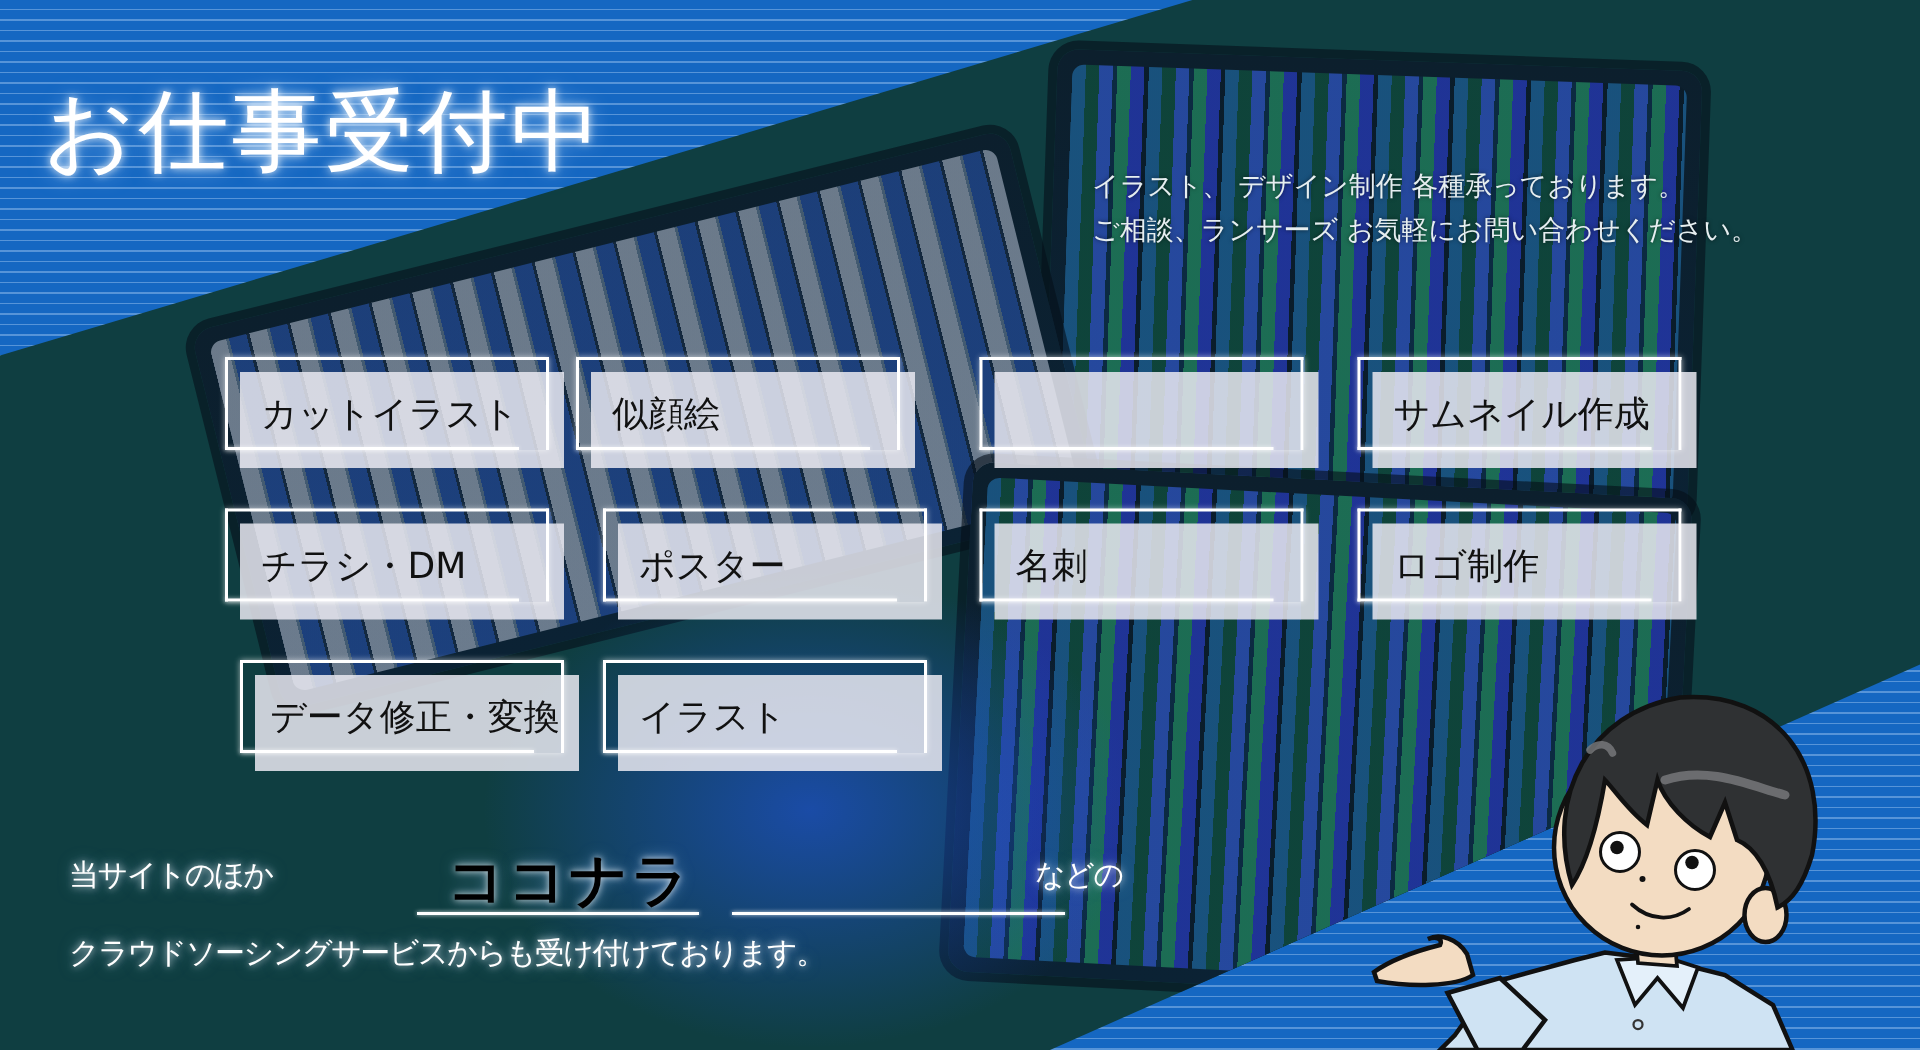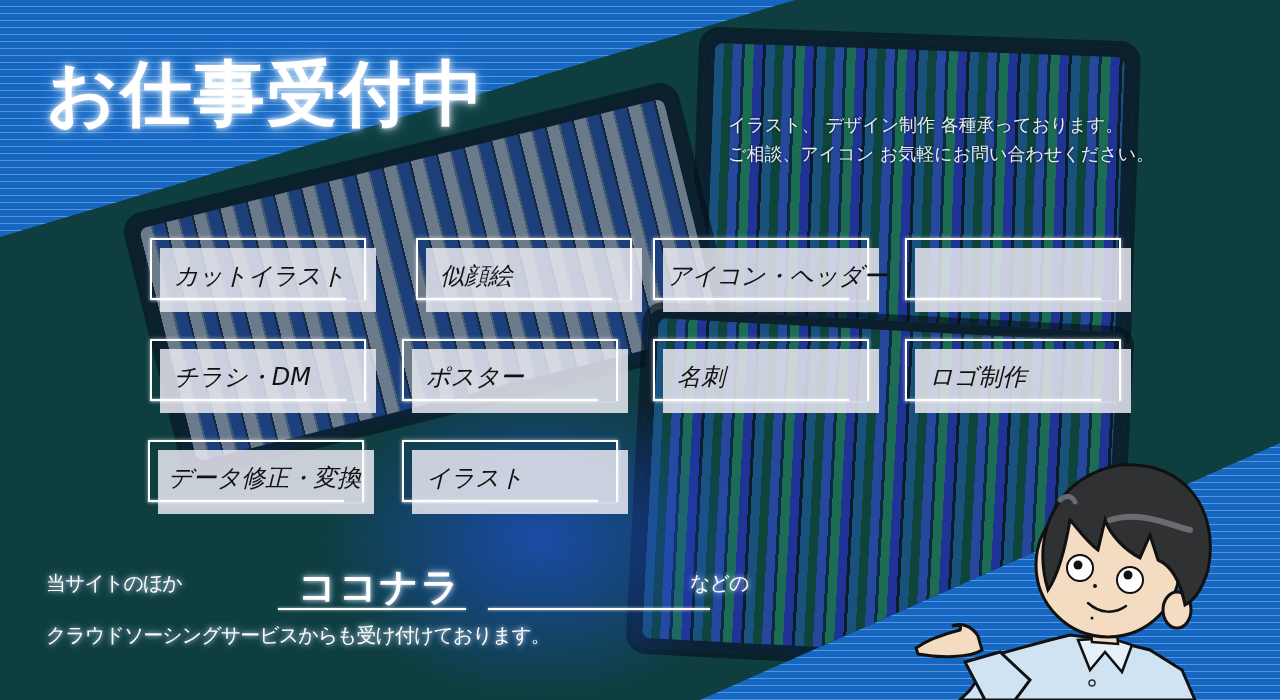--- a/index.html
+++ b/index.html
@@ -49,38 +49,37 @@
         #1a2f4a 26px, #1a2f4a 28px);
       opacity: 0.55;
       border-radius: 8px;
     }
     .blue-wash {
       position: absolute;
       background: radial-gradient(ellipse at center, rgba(30,80,200,0.75), rgba(30,80,200,0) 70%);
     }
 
     .headline {
-      position: absolute; left: 46px; top: 58px; margin: 0;
-      font-size: 71px; font-weight: bold; letter-spacing: 2px;
+      position: absolute; left: 29px; top: 58px; margin: 0;
+      font-size: 60px; font-weight: normal; letter-spacing: 2px;
       color: #ffffff; line-height: 1;
       text-shadow: 0 0 6px rgba(255,255,255,0.9), 0 0 14px rgba(180,220,255,0.7);
       white-space: nowrap;
     }
     .intro {
       position: absolute; left: 728px; top: 110px;
       color: #e6eef0; font-size: 18px; line-height: 29px;
       text-shadow: 0 0 3px rgba(0,0,0,0.6);
       white-space: nowrap;
     }
     .intro div { display: block; }
 
     .tag {
       position: absolute; width: 226px; height: 80px;
       cursor: pointer;
-      font-style: italic;
     }
     .tag .fill {
       position: absolute; left: 10px; top: 10px; width: 216px; height: 64px;
       background: rgba(232,232,240,0.86);
     }
     .tag .frame {
       position: absolute; left: 0; top: 0; width: 212px; height: 60px;
       border-top: 2px solid #ffffff;
       border-left: 2px solid #ffffff;
       border-right: 2px solid #ffffff;
@@ -100,21 +99,21 @@
     .footer {
       position: absolute; left: 46px; top: 560px; color: #ffffff;
       text-shadow: 0 0 5px rgba(255,255,255,0.8), 0 0 10px rgba(150,200,255,0.6);
       white-space: nowrap;
     }
     .footer .line1 { position: absolute; left: 0; top: 0; height: 56px; width: 800px; }
     .footer .line2 { position: absolute; left: 0; top: 62px; font-size: 20px; letter-spacing: -1px; }
     .footer .plain { position: absolute; top: 10px; font-size: 20px; letter-spacing: -1px; }
     .footer .brand {
       position: absolute; top: 2px; font-size: 38px; font-weight: bold; letter-spacing: 2px;
-      text-decoration: none; color: #ffffff;
+      text-decoration: none; color: #000000;
     }
     .footer .brand-line {
       position: absolute; top: 48px; height: 2px; background: #ffffff;
       box-shadow: 0 0 3px rgba(255,255,255,0.8);
     }
 
     .character { position: absolute; left: 900px; top: 440px; width: 380px; height: 260px; }
   </style>
 </head>
 <body>
@@ -131,45 +130,45 @@
   <div class="case" style="left:640px; top:320px; width:480px; height:340px; transform: rotate(3deg);">
     <div class="pencils"></div>
   </div>
   <div class="blue-wash" style="left:320px; top:380px; width:440px; height:320px;"></div>
 </div>
 
 <h1 class="headline">お仕事受付中</h1>
 
 <div class="intro">
   <div>イラスト、 デザイン制作 各種承っております。</div>
-  <div>ご相談、アイコン お気軽にお問い合わせください。</div>
+  <div>ご相談、ランサーズ お気軽にお問い合わせください。</div>
 </div>
 
 <div class="tag" style="left:150px; top:238px;">
   <div class="fill"></div>
     <div class="frame"></div>
     <div class="underline"></div>
   <span class="label">カットイラスト</span>
 </div>
-<div class="tag" style="left:416px; top:238px;">
+<div class="tag" style="left:384px; top:238px;">
   <div class="fill"></div>
     <div class="frame"></div>
     <div class="underline"></div>
   <span class="label">似顔絵</span>
 </div>
 <div class="tag" style="left:653px; top:238px;">
   <div class="fill"></div>
     <div class="frame"></div>
     <div class="underline"></div>
-  <span class="label" style="left:14px;">アイコン・ヘッダー</span>
 </div>
 <div class="tag" style="left:905px; top:238px;">
   <div class="fill"></div>
     <div class="frame"></div>
     <div class="underline"></div>
+  <span class="label">サムネイル作成</span>
 </div>
 
 <div class="tag" style="left:150px; top:339px;">
   <div class="fill"></div>
     <div class="frame"></div>
     <div class="underline"></div>
   <span class="label">チラシ・DM</span>
 </div>
 <div class="tag" style="left:402px; top:339px;">
   <div class="fill"></div>
@@ -183,21 +182,21 @@
     <div class="underline"></div>
   <span class="label">名刺</span>
 </div>
 <div class="tag" style="left:905px; top:339px;">
   <div class="fill"></div>
     <div class="frame"></div>
     <div class="underline"></div>
   <span class="label">ロゴ制作</span>
 </div>
 
-<div class="tag" style="left:148px; top:440px;padding-left:16px;">
+<div class="tag" style="left:160px; top:440px;padding-left:16px;">
   <div class="fill"></div>
     <div class="frame"></div>
     <div class="underline"></div>
   <span class="label" style="left:20px;">データ修正・変換</span>
 </div>
 <div class="tag" style="left:402px; top:440px;">
   <div class="fill"></div>
     <div class="frame"></div>
     <div class="underline"></div>
   <span class="label">イラスト</span>

